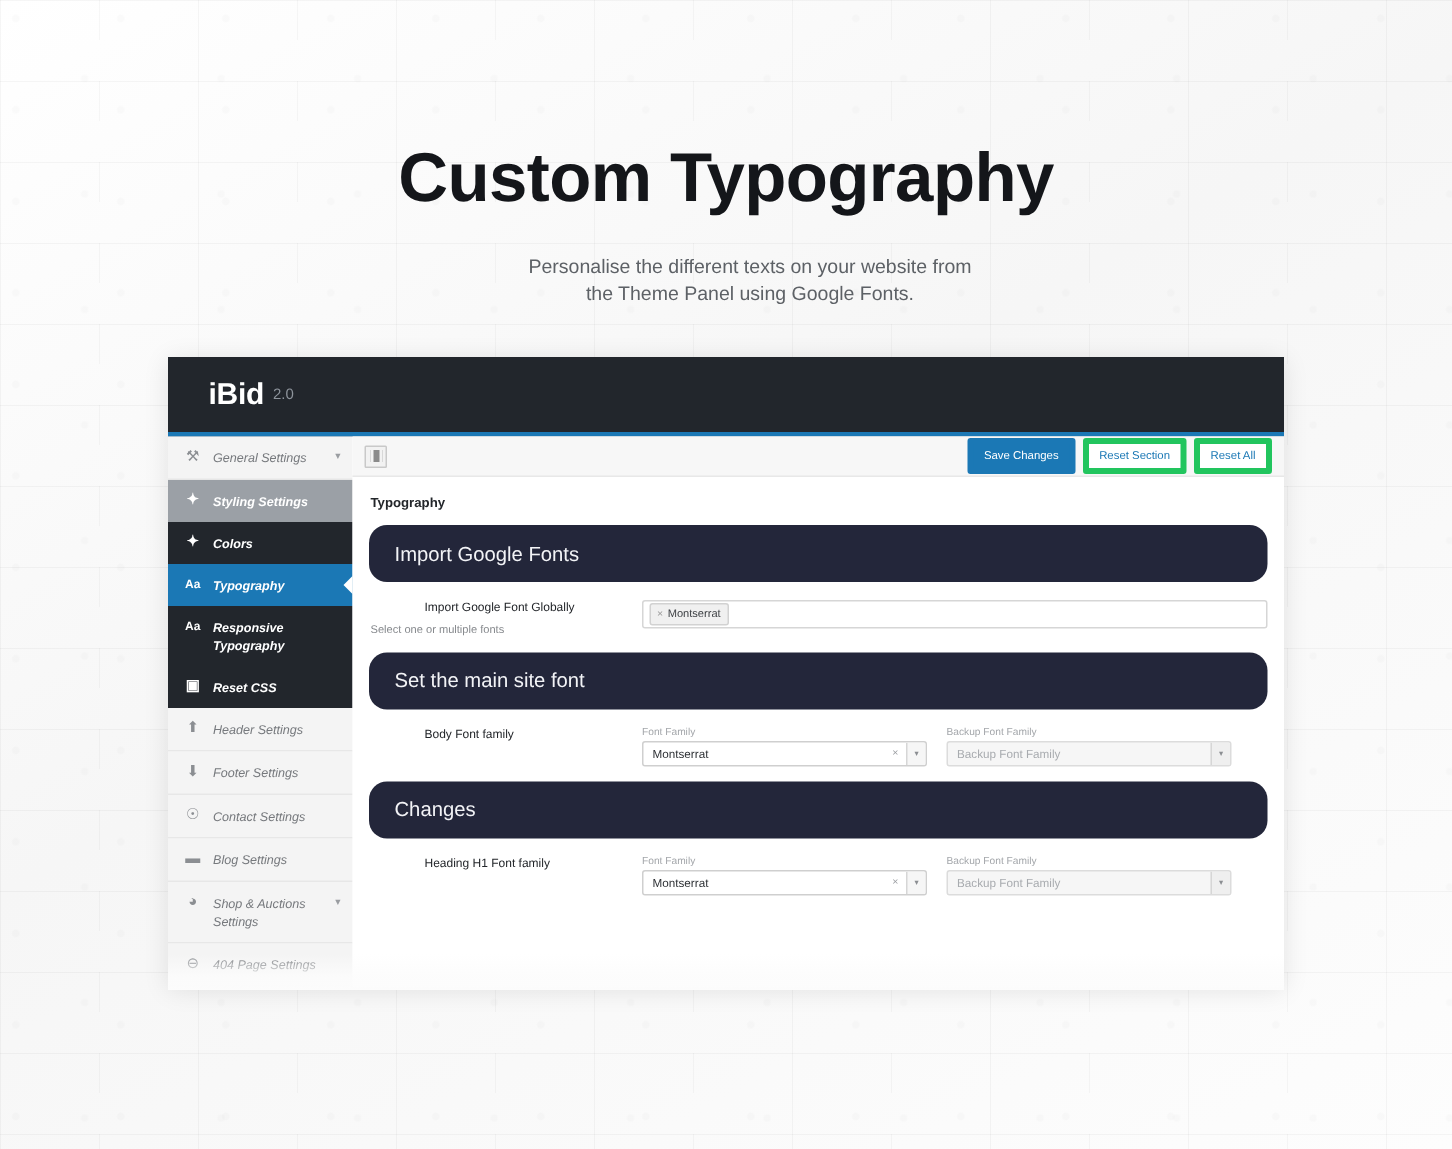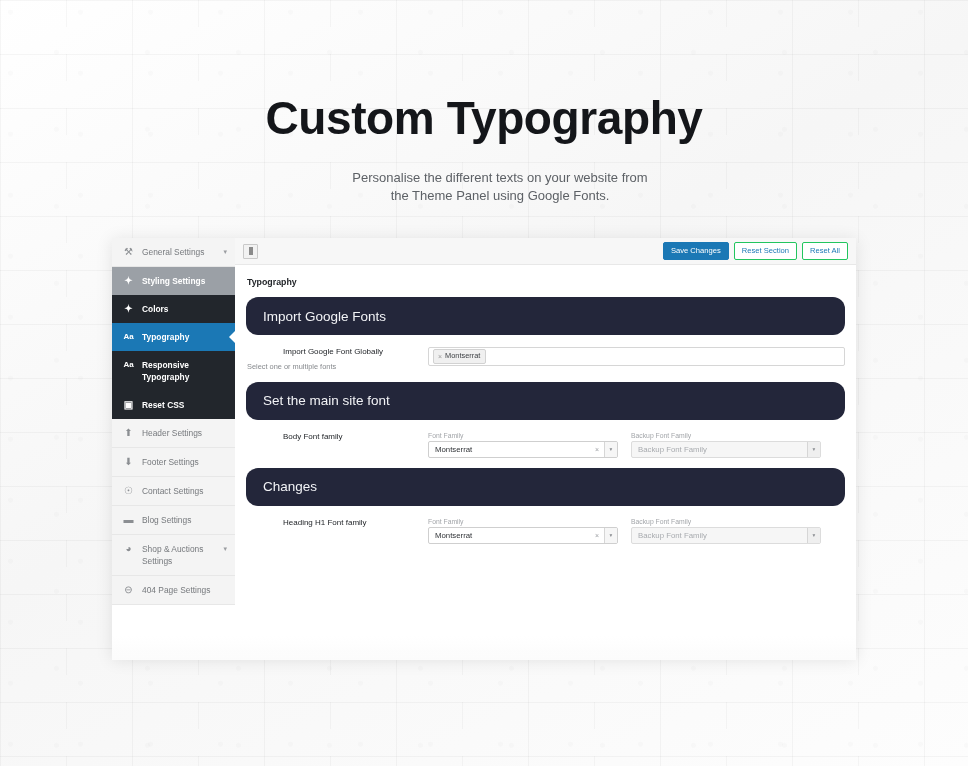--- a/index.html
+++ b/index.html
@@ -76,21 +76,21 @@
   .sidebar { width: 123px; background: #f4f4f4; flex: 0 0 123px; }
   .nav-item {
     display: flex; align-items: flex-start; gap: 7px;
     padding: 8px 8px 8px 10px; font-size: 8.4px; color: #76797d;
     position: relative; min-height: 20px;
   }
   .nav-item .ico {
     width: 13px; flex: 0 0 13px; text-align: center; color: #8b8e92;
     font-size: 10px; line-height: 12px; padding-top: 0px;
   }
-  .nav-item .lbl { line-height: 12px; flex: 1; }
+  .nav-item .lbl { line-height: 12px; flex: 1; font-style: italic; }
   .nav-item .chev { font-size: 7px; color: #9a9da1; line-height: 12px; }
 
   .nav-item.top { background: #f4f4f4; border-bottom: 1px solid #e6e6e6; }
   .nav-item.sub { background: #22262c; color: #ffffff; font-weight: bold; }
   .nav-item.sub .ico { color: #ffffff; }
   .nav-item.sub.muted { background: #9ba0a6; color: #ffffff; }
   .nav-item.sub.muted .ico { color: #ffffff; }
   .nav-item.sub.active { background: #1b78b5; color: #ffffff; }
   .nav-item.sub.active .ico { color: #ffffff; }
   .nav-item.sub.active::after {
@@ -112,21 +112,21 @@
     display: flex; align-items: center; justify-content: center; border-radius: 1px;
   }
   .collapse-btn i {
     width: 8px; height: 8px; background: #8a8a8a;
     border-left: 2px solid #f2f2f2; border-right: 2px solid #f2f2f2;
     display: block;
   }
   .btn-row { display: flex; gap: 5px; }
   .btn {
     font-size: 7.6px; padding: 3px 7px; border-radius: 2px; line-height: 1.25;
-    border: 1px solid #22c55e; white-space: nowrap;
+    border: 4px solid #22c55e; white-space: nowrap;
   }
   .btn.primary { background: #1b78b5; color: #ffffff; border-color: #1b78b5; }
   .btn.ghost { background: #ffffff; color: #1b78b5; }
 
   .content-inner { padding: 10px 11px 0 11px; }
   .page-title { font-size: 8.8px; font-weight: bold; color: #23262a; margin: 2px 0 10px 1px; }
 
   .section-banner {
     background: #23263a; color: #f2f3f6; height: 38px;
     display: flex; align-items: center; padding-left: 17px;
@@ -184,20 +184,24 @@
 <div id="hero">
   <h1 class="title">Custom Typography</h1>
   <p class="subtitle">
     <span>Personalise the different texts on your website from</span><br>
     <span>the Theme Panel using Google Fonts.</span>
   </p>
 </div>
 
 <div id="panel">
 
+  <div class="panel-header">
+    <span class="brand">iBid</span>
+    <span class="brand-ver">2.0</span>
+  </div>
 
   <div class="panel-body">
 
     <nav class="sidebar" id="sidebar">
         <div class="nav-item top">
           <span class="ico">⚒</span>
           <span class="lbl">General Settings</span>
           <span class="chev">▾</span>
         </div>
         <div class="nav-item sub muted">

